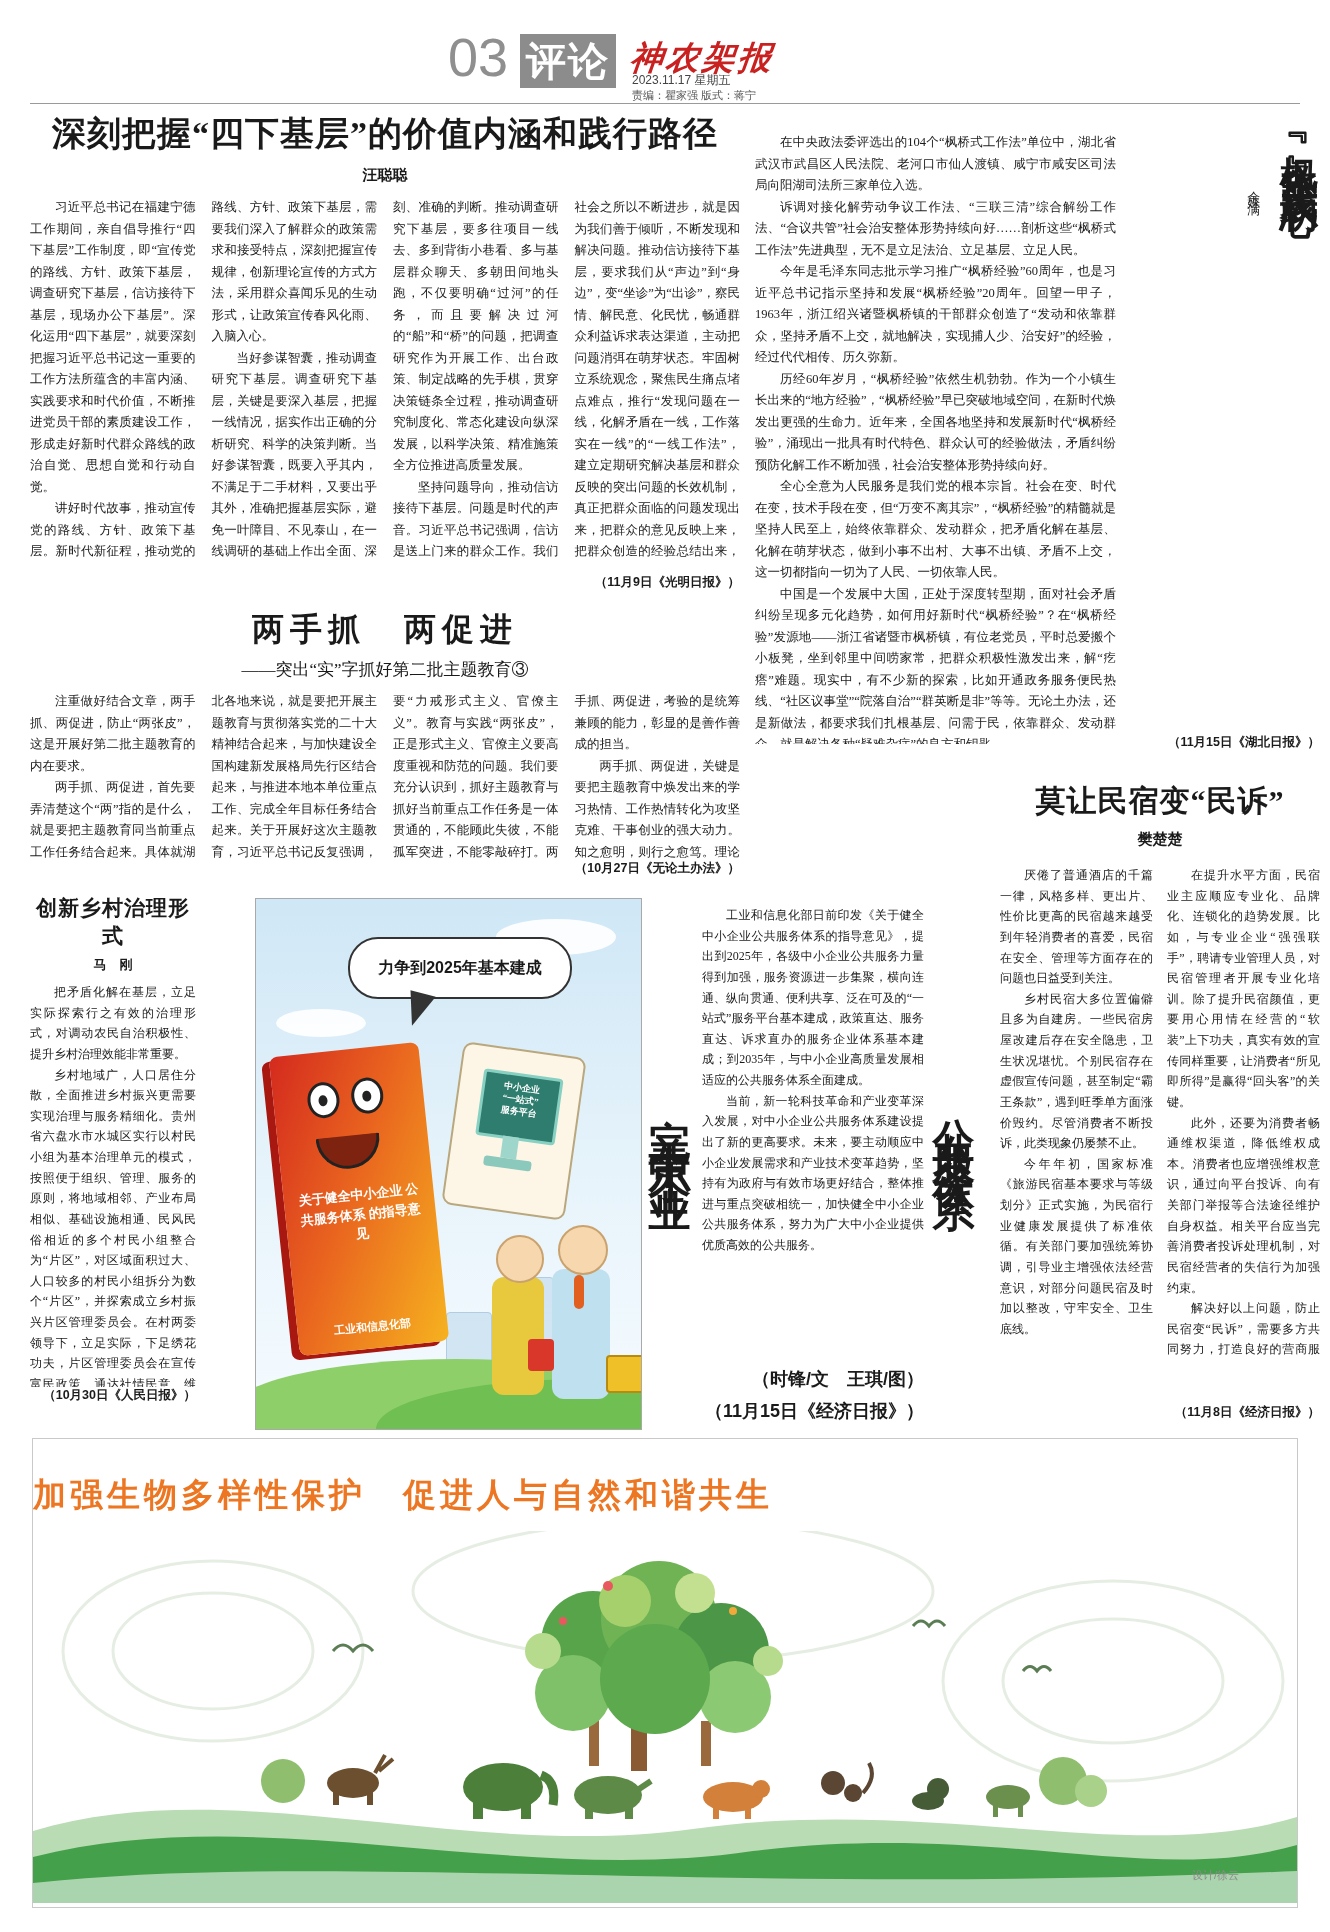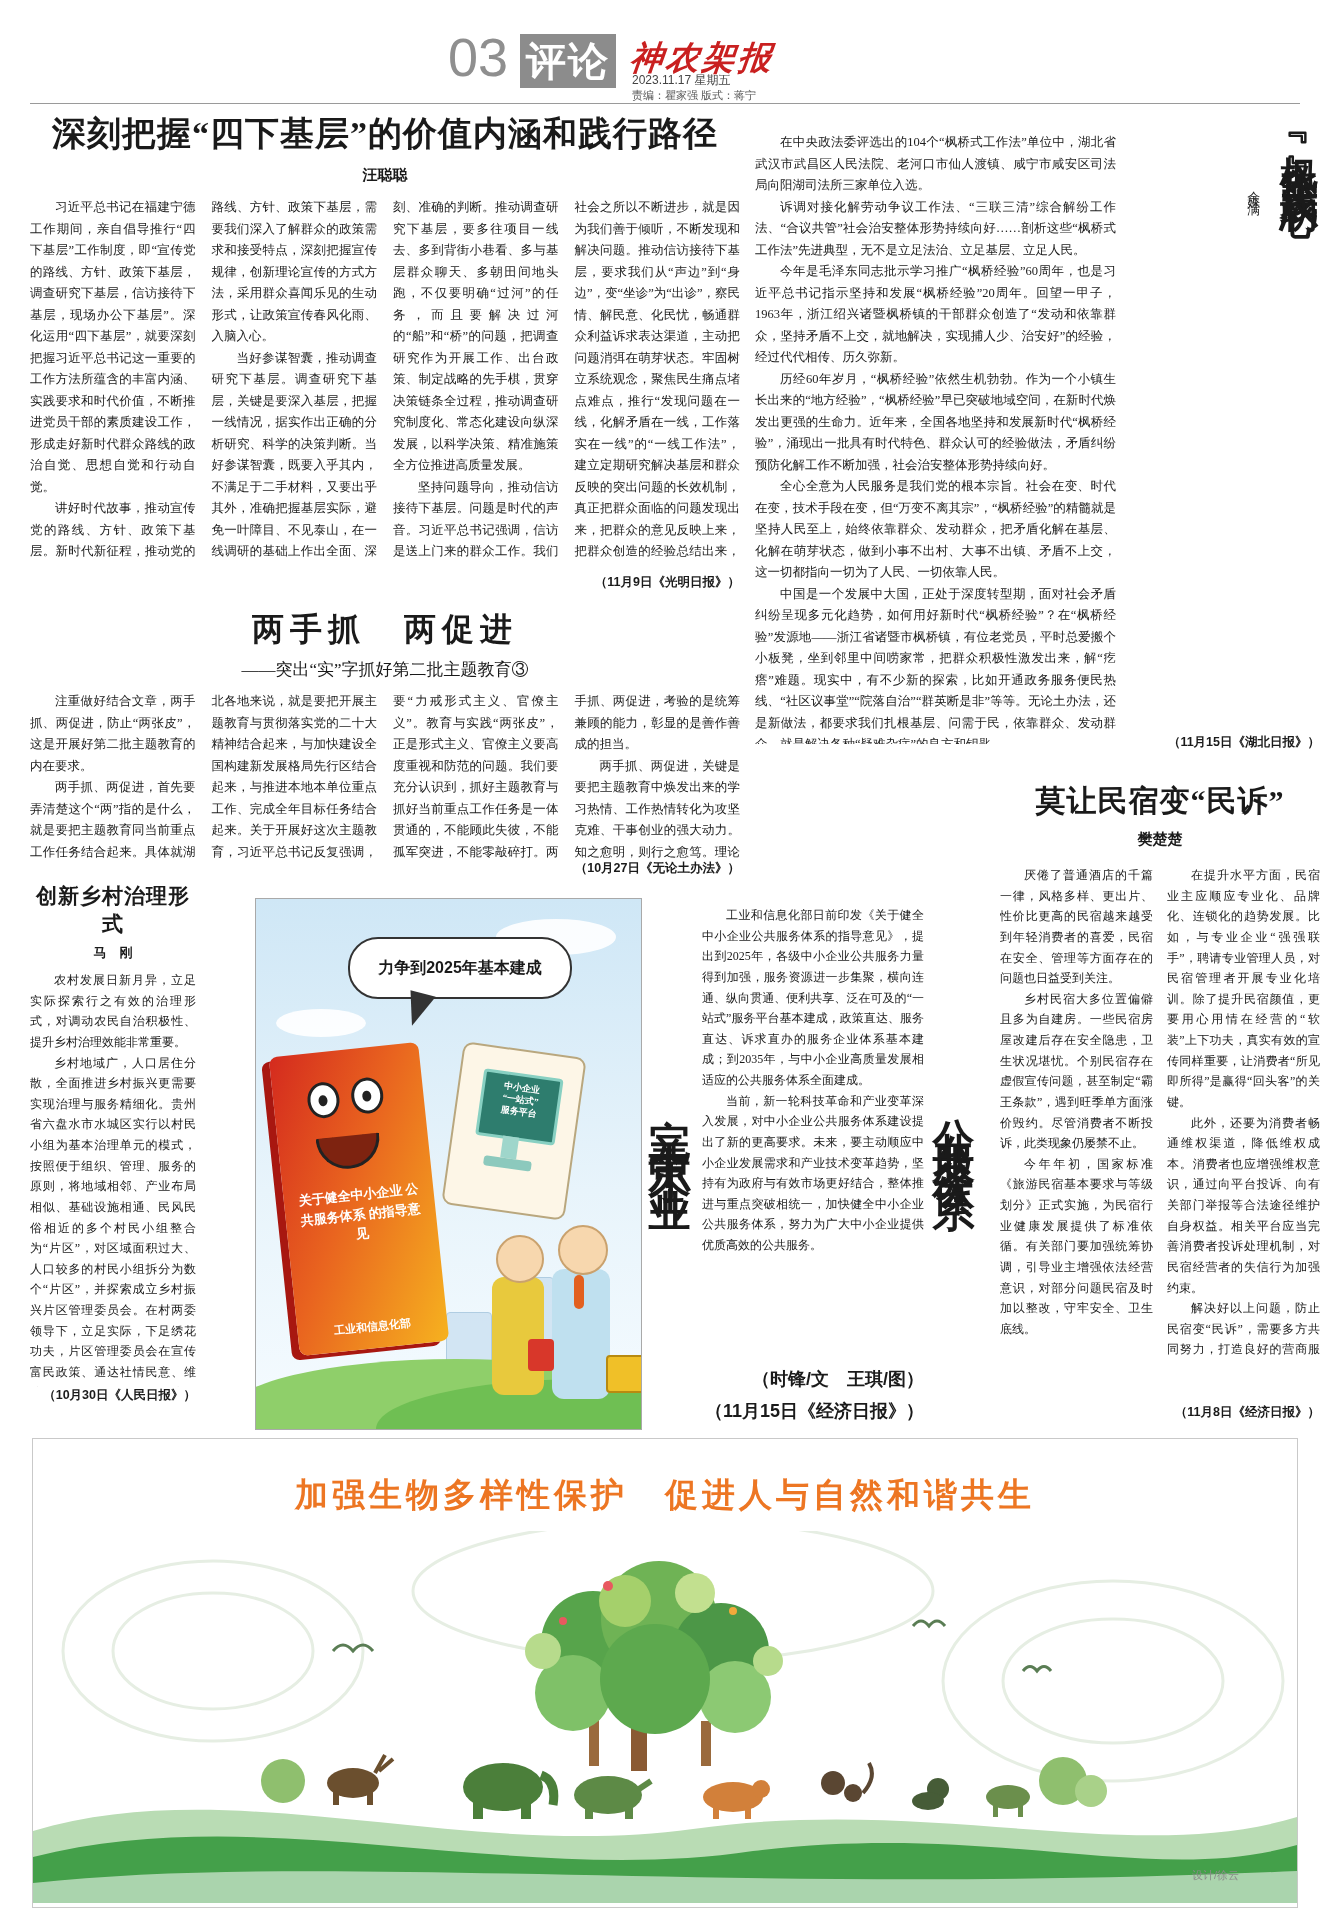--- a/index.html
+++ b/index.html
@@ -74,21 +74,21 @@
   .monitor-stand{position:absolute;left:50px;top:86px;width:16px;height:22px;background:#9fd6cb;}
   .monitor-base{position:absolute;left:34px;top:108px;width:48px;height:10px;background:#8cc9bd;border-radius:3px;}
   .person{position:absolute;border-radius:12px;}
   .grass{position:absolute;left:-30px;bottom:-40px;width:460px;height:110px;background:#8fcf6a;
          border-radius:50%;}
   .grass2{position:absolute;left:120px;bottom:-50px;width:420px;height:100px;background:#6fbf53;border-radius:50%;}
   .bldg{position:absolute;background:#cfe3f2;border:1px solid #aac9e0;border-radius:4px;opacity:.9;}
   
   .banner{position:absolute;left:32px;top:1438px;width:1264px;height:468px;border:1px solid #c9c9c9;
           background:#ffffff;overflow:hidden;}
-  .banner-title{margin-top:34px;text-align:center;font-size:33px;font-weight:bold;letter-spacing:4px;
+  .banner-title{margin-top:34px;font-size:33px;font-weight:bold;letter-spacing:4px;
                 color:#ed7623;}
   .designer{position:absolute;right:58px;bottom:24px;font-family:"Liberation Sans",sans-serif;
             font-size:11px;color:#8a8a8a;}
 </style>
 </head>
 <body>
 
 <div class="page">
 
   <div class="hdr-num">03</div>
@@ -149,24 +149,24 @@
       <p>乡村民宿大多位置偏僻且多为自建房。一些民宿房屋改建后存在安全隐患，卫生状况堪忧。个别民宿存在虚假宣传问题，甚至制定“霸王条款”，遇到旺季单方面涨价毁约。尽管消费者不断投诉，此类现象仍屡禁不止。</p>
       <p>今年年初，国家标准《旅游民宿基本要求与等级划分》正式实施，为民宿行业健康发展提供了标准依循。有关部门要加强统筹协调，引导业主增强依法经营意识，对部分问题民宿及时加以整改，守牢安全、卫生底线。</p>
       <p>在提升水平方面，民宿业主应顺应专业化、品牌化、连锁化的趋势发展。比如，与专业企业“强强联手”，聘请专业管理人员，对民宿管理者开展专业化培训。除了提升民宿颜值，更要用心用情在经营的“软装”上下功夫，真实有效的宣传同样重要，让消费者“所见即所得”是赢得“回头客”的关键。</p>
       <p>此外，还要为消费者畅通维权渠道，降低维权成本。消费者也应增强维权意识，通过向平台投诉、向有关部门举报等合法途径维护自身权益。相关平台应当完善消费者投诉处理机制，对民宿经营者的失信行为加强约束。</p>
       <p>解决好以上问题，防止民宿变“民诉”，需要多方共同努力，打造良好的营商服务保障体系。公安、文旅、住建等有关部门与业主相向而行，共同营造诚信经营、放心消费的良好环境。</p>
     </div>
     <div class="attr" style="right:0;top:632px;width:200px;">（11月8日《经济日报》）</div>
   </div>
 
   <div class="art" style="left:30px;top:882px;width:166px;height:540px;">
-    <h3 class="h-xc" style="">创新乡村治理形式</h3>
+    <h3 class="h-xc" style="margin-top:12px;">创新乡村治理形式</h3>
     <div class="byline" style="margin:6px 0 8px 0;font-size:13px;">马　刚</div>
     <div class="body" style="height:418px;font-size:12px;">
-      <p>农村发展日新月异，立足实际探索行之有效的治理形式，对调动农民自治积极性、提升乡村治理效能非常重要。</p>
+      <p>把矛盾化解在基层，立足实际探索行之有效的治理形式，对调动农民自治积极性、提升乡村治理效能非常重要。</p>
       <p>乡村地域广，人口居住分散，全面推进乡村振兴更需要实现治理与服务精细化。贵州省六盘水市水城区实行以村民小组为基本治理单元的模式，按照便于组织、管理、服务的原则，将地域相邻、产业布局相似、基础设施相通、民风民俗相近的多个村民小组整合为“片区”，对区域面积过大、人口较多的村民小组拆分为数个“片区”，并探索成立乡村振兴片区管理委员会。在村两委领导下，立足实际，下足绣花功夫，片区管理委员会在宣传富民政策、通达社情民意、维护片区和谐、整治人居环境等方面发挥积极作用。</p>
 
     </div>
     <div class="attr" style="right:0;top:505px;width:166px;">（10月30日《人民日报》）</div>
   </div>
 
   <div class="cartoon">
     <div class="cloud" style="left:240px;top:20px;width:120px;height:36px;"></div>
     <div class="cloud" style="left:20px;top:110px;width:90px;height:28px;"></div>
     <div class="bldg" style="left:250px;bottom:60px;width:46px;height:90px;"></div>

